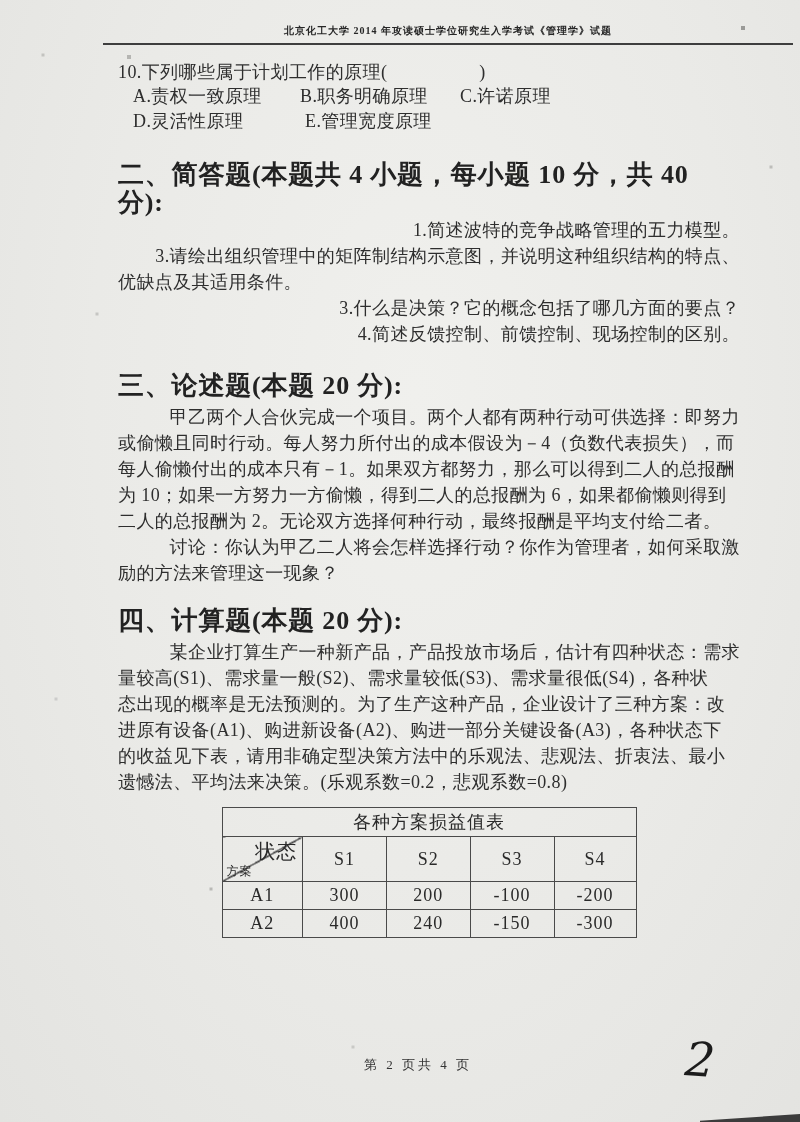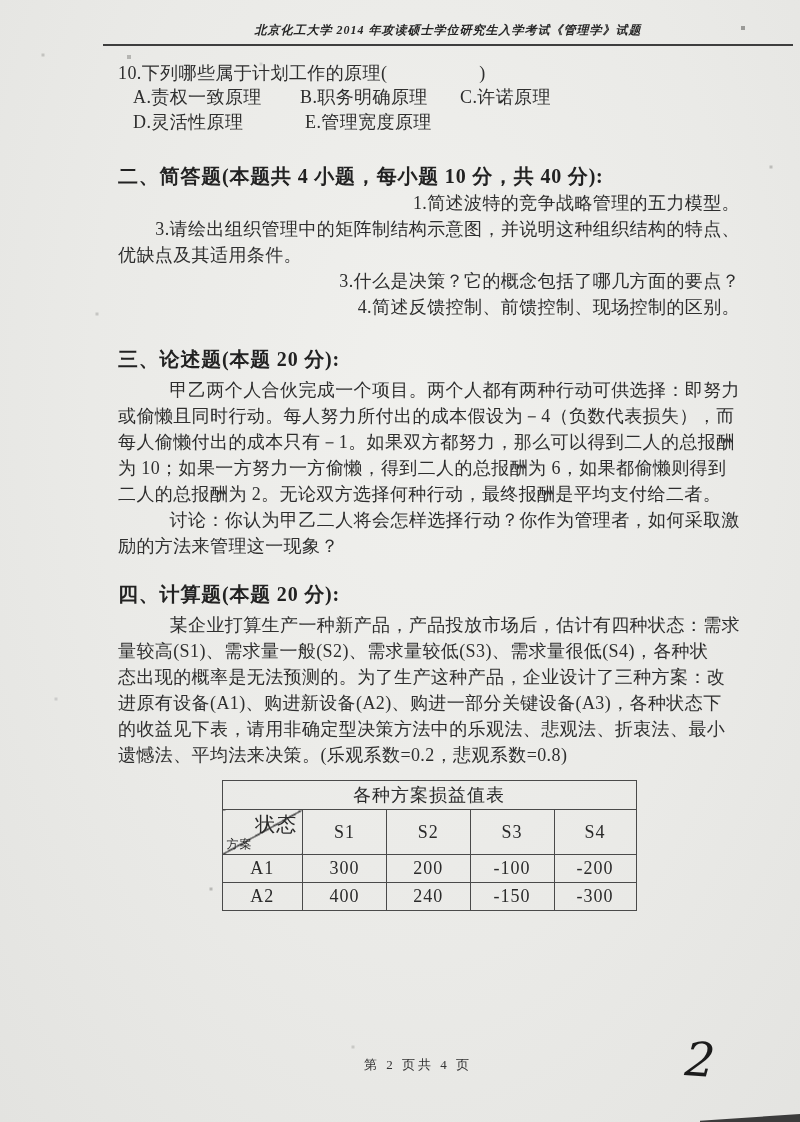--- a/index.html
+++ b/index.html
@@ -14,43 +14,42 @@
   }
   .page{position:absolute;inset:0;}
   
   .header{
     margin:20px 7px 0 103px;
     border-bottom:2px solid #3e3e3e;
     padding-bottom:5px;
     text-align:center;
   }
   .header .title{
-    font-size:12px;
+    font-size:10px;
     font-weight:bold;
-    font-style:italic;
     letter-spacing:1px;
     color:#262626;
   }
   
   .content{
     margin-left:118px;
     width:622px;
     font-size:18px;
     letter-spacing:0.4px;
   }
   .q10{margin-top:15px;line-height:24px;}
   .blank-gap{display:inline-block;width:92px;}
   .opt-row{margin-left:15px;line-height:25px;}
   .opt{display:inline-block;}
   .optA{width:167px;}
   .optB{width:160px;}
   .optD{width:172px;}
   .sec-heading{
     font-weight:bold;
-    font-size:20px;
+    font-size:26px;
     letter-spacing:0.8px;
     line-height:28px;
     color:#222;
   }
   .mt-sec2{margin-top:27px;}
   .mt-sec3{margin-top:25px;}
   .mt-sec4{margin-top:21px;}
   .para{margin-top:4px;}
   .line{line-height:26px;}
   .indent{text-indent:37px;text-align:right;}

